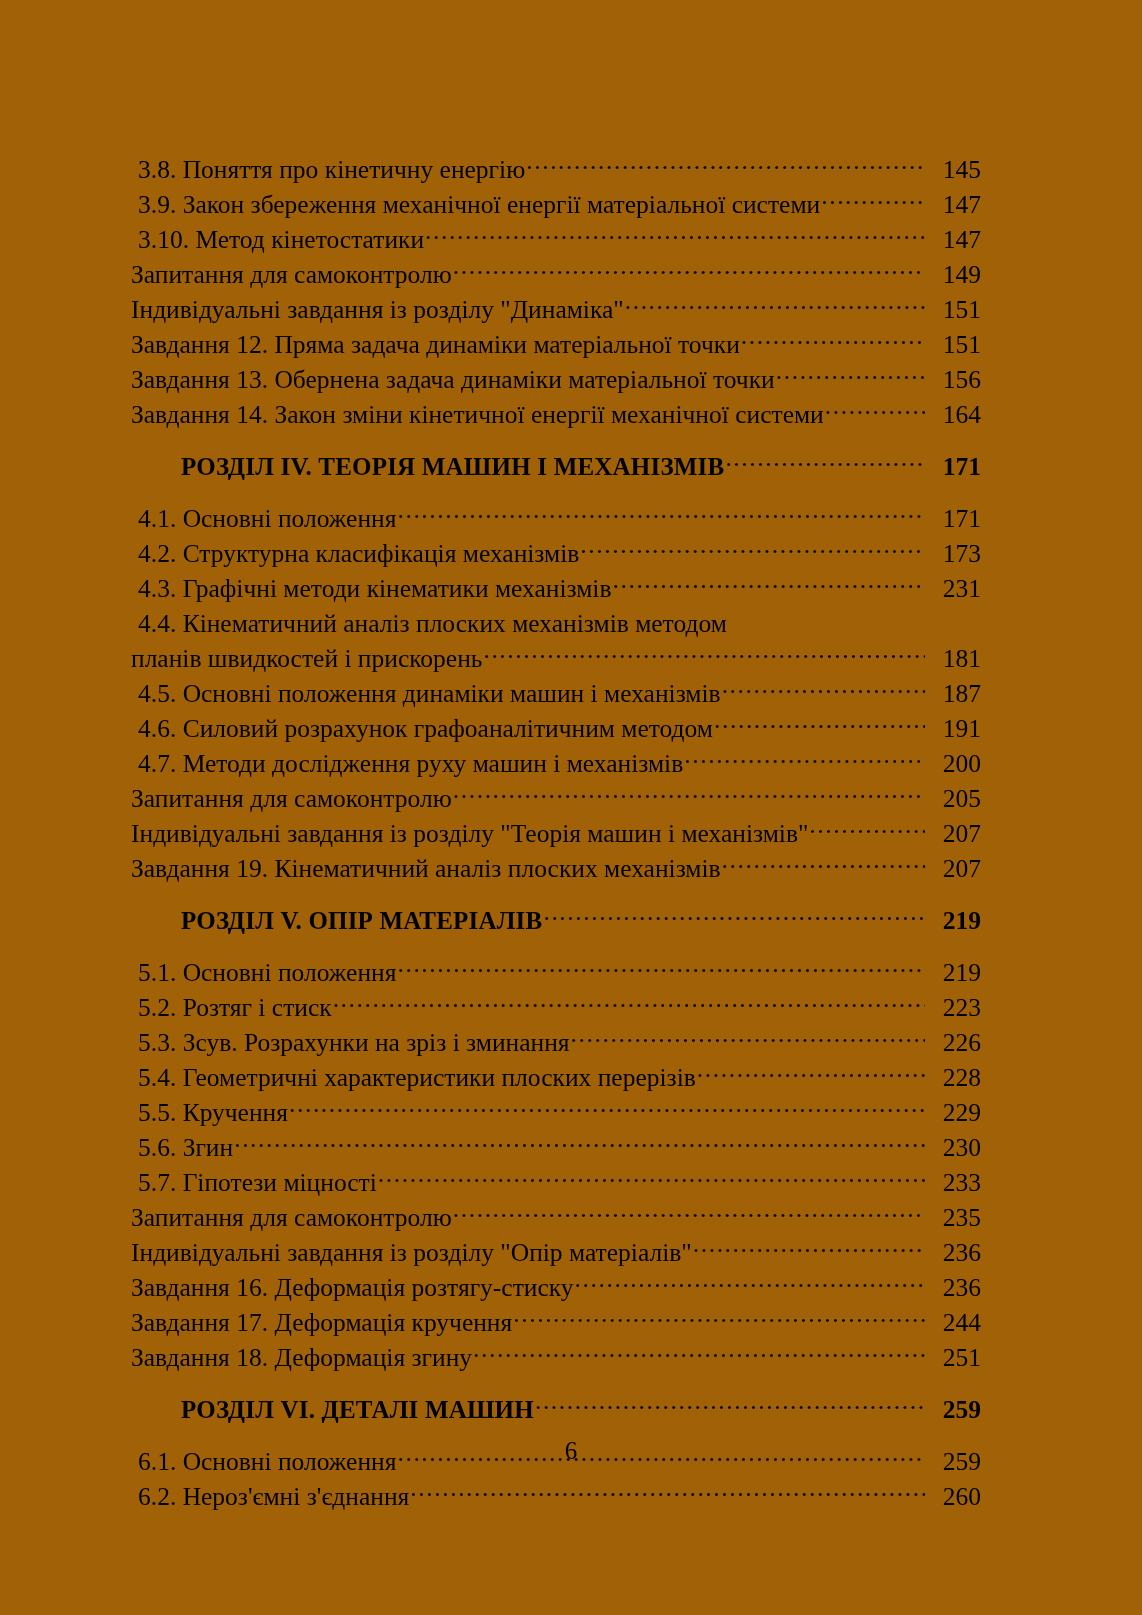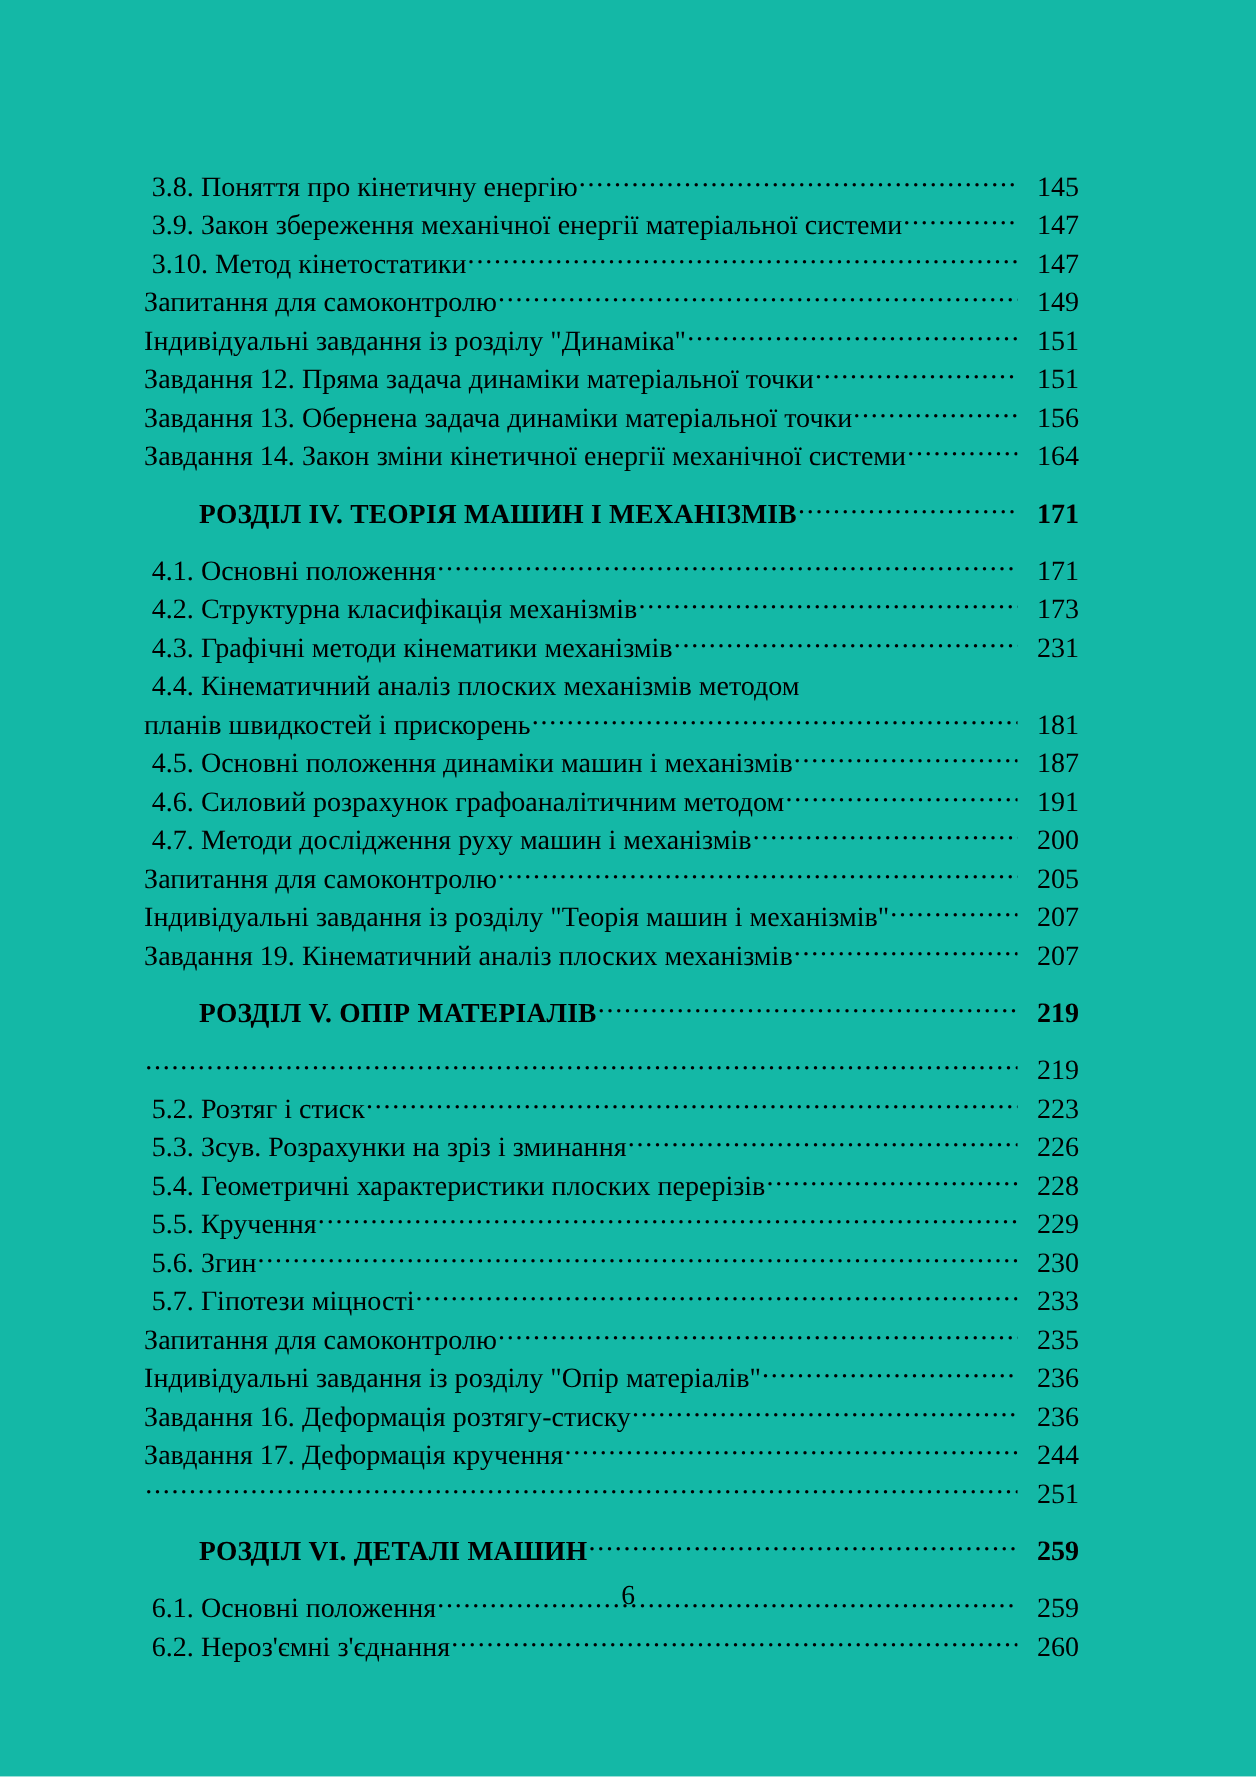--- a/index.html
+++ b/index.html
@@ -5,21 +5,21 @@
 <style>
   html, body {
     margin: 0;
     padding: 0;
     background: #ffffff;
   }
   .page {
     position: relative;
     width: 1142px;
     height: 1615px;
-    background: #14b8a6;
+    background: #a16207;
     font-family: "Liberation Serif", "DejaVu Serif", serif;
     color: #000000;
     box-sizing: border-box;
     overflow: hidden;
   }
   .toc {
     position: absolute;
     left: 131px;
     top: 152px;
     width: 850px;
@@ -202,20 +202,21 @@
         <span class="pageno">207</span>
       </div>
       <div class="spacer-before"></div>
       <div class="row section">
         <span class="label">РОЗДІЛ V. ОПІР МАТЕРІАЛІВ</span>
         <span class="leader"></span>
         <span class="pageno">219</span>
       </div>
       <div class="spacer-after"></div>
       <div class="row numbered">
+        <span class="label">5.1. Основні положення</span>
         <span class="leader"></span>
         <span class="pageno">219</span>
       </div>
       <div class="row numbered">
         <span class="label">5.2. Розтяг і стиск</span>
         <span class="leader"></span>
         <span class="pageno">223</span>
       </div>
       <div class="row numbered">
         <span class="label">5.3. Зсув. Розрахунки на зріз і зминання</span>
@@ -256,20 +257,21 @@
         <span class="label">Завдання 16. Деформація розтягу-стиску</span>
         <span class="leader"></span>
         <span class="pageno">236</span>
       </div>
       <div class="row plain">
         <span class="label">Завдання 17. Деформація кручення</span>
         <span class="leader"></span>
         <span class="pageno">244</span>
       </div>
       <div class="row plain">
+        <span class="label">Завдання 18. Деформація згину</span>
         <span class="leader"></span>
         <span class="pageno">251</span>
       </div>
       <div class="spacer-before"></div>
       <div class="row section">
         <span class="label">РОЗДІЛ VI. ДЕТАЛІ МАШИН</span>
         <span class="leader"></span>
         <span class="pageno">259</span>
       </div>
       <div class="spacer-after"></div>

